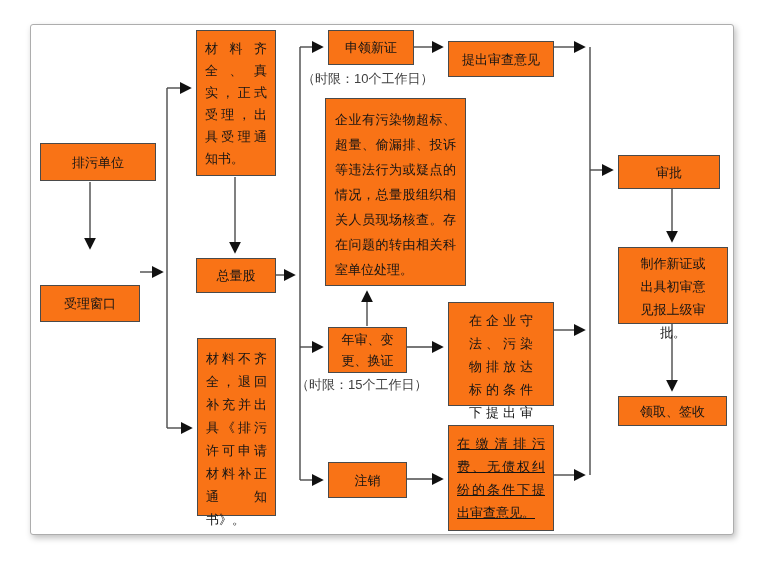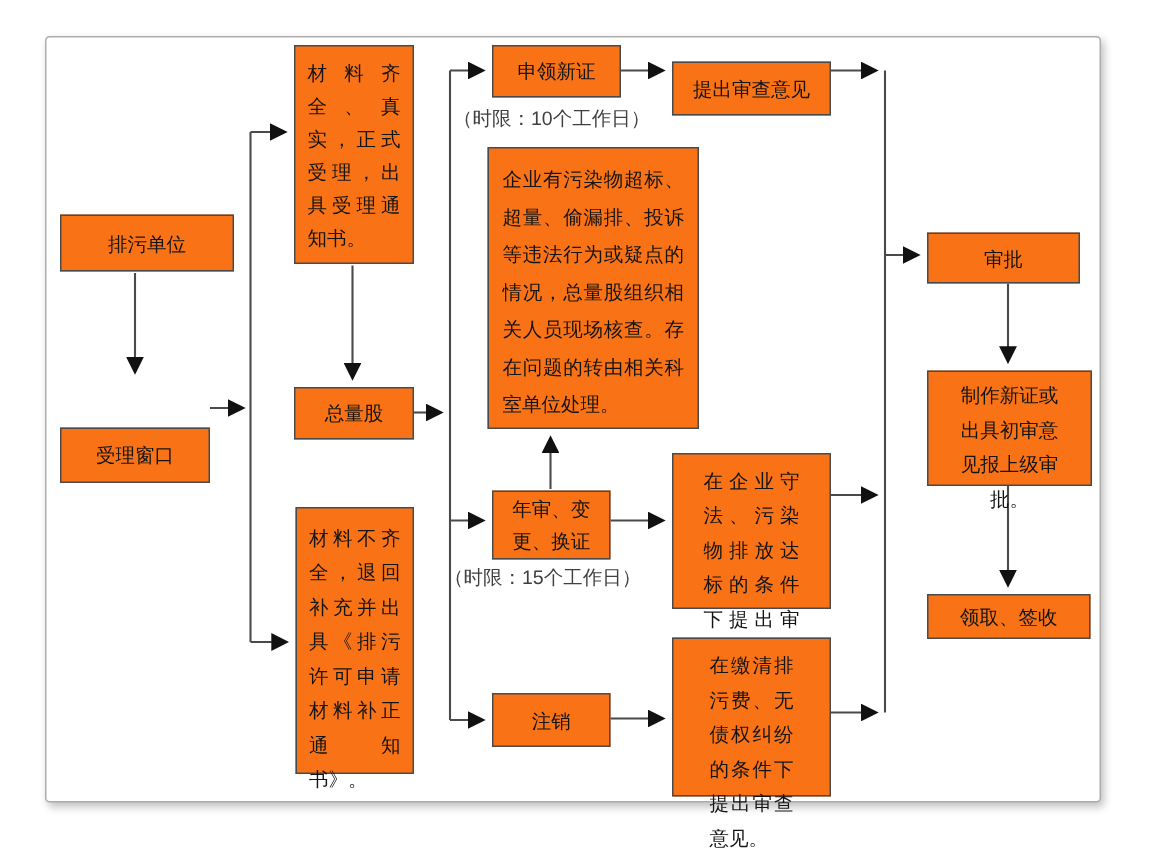--- a/index.html
+++ b/index.html
@@ -28,21 +28,21 @@
   .n-zongl   {left:196px;top:258px; width:80px; height:35px;}
   .n-cail-no {left:197px;top:338px; width:79px; height:178px;padding:8px 8px;line-height:23px;}
   .n-shenl   {left:328px;top:30px;  width:86px; height:35px;}
   .l-10      {left:302px;top:70px;}
   .n-hecha   {left:325px;top:98px;  width:141px;height:188px;padding:8px 9px;line-height:25px;}
   .n-nians   {left:328px;top:327px; width:79px; height:46px;padding:2px 6px;line-height:21px;}
   .l-15      {left:296px;top:376px;}
   .n-zhux    {left:328px;top:462px; width:79px; height:36px;}
   .n-tichu   {left:448px;top:30px;  width:106px;height:36px;margin-top:11px;}
   .n-shoufa  {left:448px;top:302px; width:106px;height:104px;padding:6px 20px;line-height:23px;}
-  .n-jiaoq   {left:448px;top:425px; width:106px;height:106px;padding:6px 24px;line-height:23px;}
+  .n-jiaoq   {left:448px;top:425px; width:106px;height:106px;padding:6px 8px;line-height:23px;text-decoration:underline;}
   .n-shenpi  {left:618px;top:155px; width:102px;height:34px;}
   .n-zhizuo  {left:618px;top:247px; width:110px;height:77px;padding:4px 20px;line-height:23px;text-align:center;}
   .n-lingqu  {left:618px;top:396px; width:109px;height:30px;}
 </style>
 </head>
 <body>
 
 <div class="stage">
   <div class="panel"></div>
 

